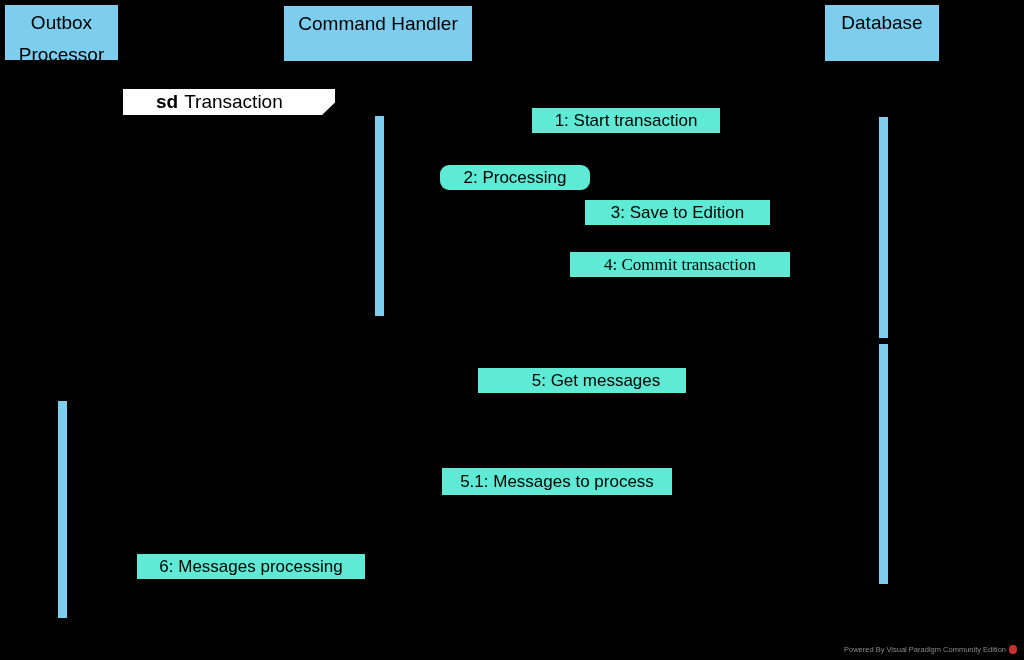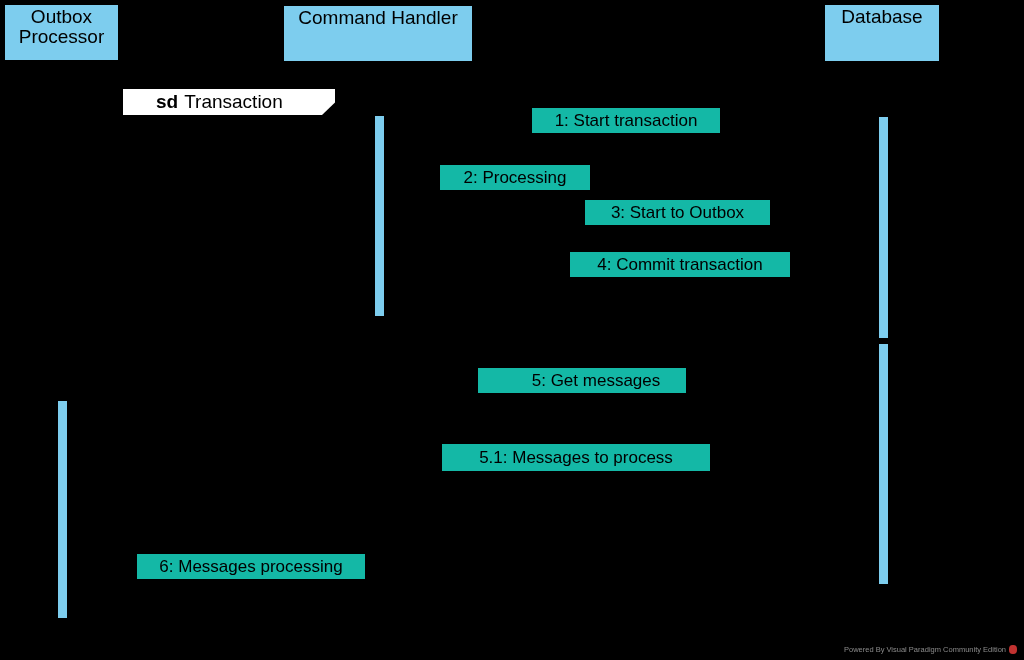--- a/index.html
+++ b/index.html
@@ -32,21 +32,21 @@
   .ar7 { left: 68px;  top: 585px; width: 42px; }
 
   
   .participant {
     position: absolute;
     background: #7DCDEE;
     border: 1.5px solid #000;
     box-sizing: border-box;
     color: #000;
     font-size: 19px;
-    line-height: 20px;
+    line-height: 32px;
     text-align: center;
     padding-top: 2px;
   }
   .p-op { left: 4px;   top: 4px; width: 115px; height: 57px; }
   .p-ch { left: 283px; top: 5px; width: 190px; height: 57px; }
   .p-db { left: 824px; top: 4px; width: 116px; height: 58px; }
 
   
   .sd-label {
     position: absolute; left: 123px; top: 89px; width: 212px; height: 26px;
@@ -66,35 +66,35 @@
     box-sizing: border-box;
   }
   .act-ch  { left: 374px; top: 115px; height: 202px; }
   .act-db1 { left: 878px; top: 116px; height: 223px; }
   .act-db2 { left: 878px; top: 343px; height: 242px; }
   .act-op  { left: 57px;  top: 400px; height: 219px; }
 
   
   .msg {
     position: absolute;
-    background: #14b8a6;
+    background: #5eead4;
     color: #000;
     font-size: 17px;
     text-align: center;
     line-height: 25px;
     height: 25px;
     white-space: nowrap;
     overflow: hidden;
   }
   .msg1 { left: 532px; top: 108px; width: 188px; }
-  .msg2 { left: 440px; top: 165px; width: 150px; }
+  .msg2 { left: 440px; top: 165px; width: 150px; border-radius: 9px; }
   .msg3 { left: 585px; top: 200px; width: 185px; }
-  .msg4 { left: 570px; top: 252px; width: 220px; }
+  .msg4 { left: 570px; top: 252px; width: 220px; font-family: Liberation Serif, serif; }
   .msg5 { left: 478px; top: 368px; width: 180px; padding-left: 28px; }
-  .msg6 { left: 442px; top: 444px; width: 268px; height: 27px; line-height: 27px; }
+  .msg6 { left: 442px; top: 468px; width: 230px; height: 27px; line-height: 27px; }
   .msg7 { left: 137px; top: 554px; width: 228px; }
 
   
   .watermark {
     position: absolute; right: 7px; bottom: 6px;
     display: flex; align-items: center; gap: 3px;
   }
   .wm-text {
     color: #8b8b8b;
     font-size: 7.5px;
@@ -140,21 +140,21 @@
     <span class="sd-kw">sd</span><span>Transaction scope</span>
   </div>
 
   <div class="act act-ch"></div>
   <div class="act act-db1"></div>
   <div class="act act-db2"></div>
   <div class="act act-op"></div>
 
   <div class="msg msg1">1: Start transaction</div>
   <div class="msg msg2">2: Processing</div>
-  <div class="msg msg3">3: Start to Outbox</div>
+  <div class="msg msg3">3: Save to Edition</div>
   <div class="msg msg4">4: Commit transaction</div>
   <div class="msg msg5">5: Get messages</div>
   <div class="msg msg6">5.1: Messages to process</div>
   <div class="msg msg7">6: Messages processing</div>
 
   <div class="watermark">
     <span class="wm-text">Powered By Visual Paradigm Community Edition</span>
     <span class="wm-logo"></span>
   </div>
 

